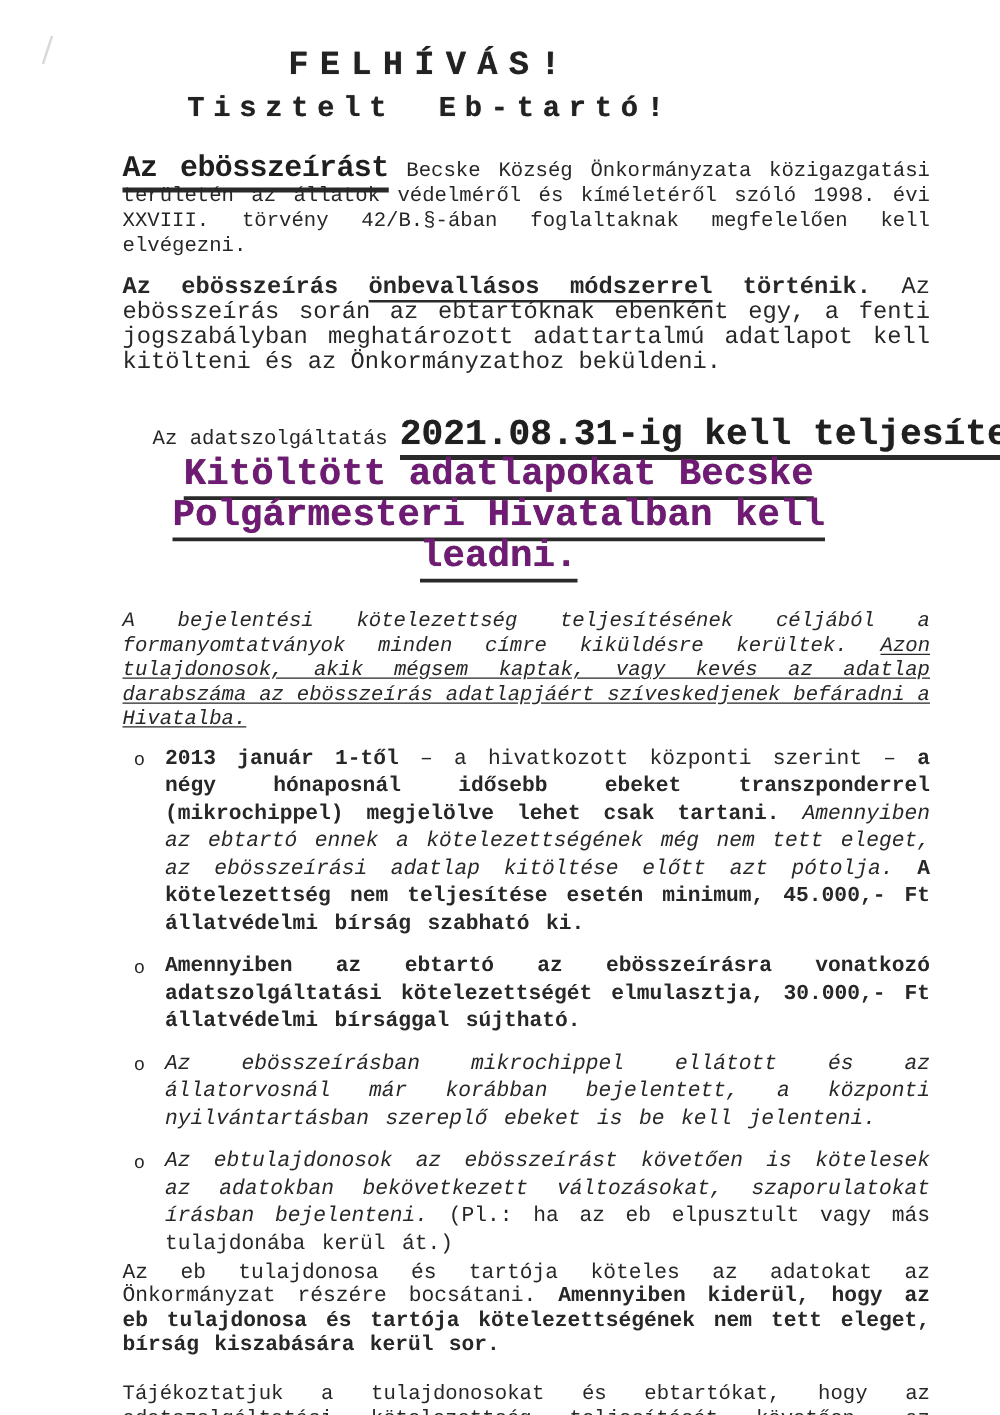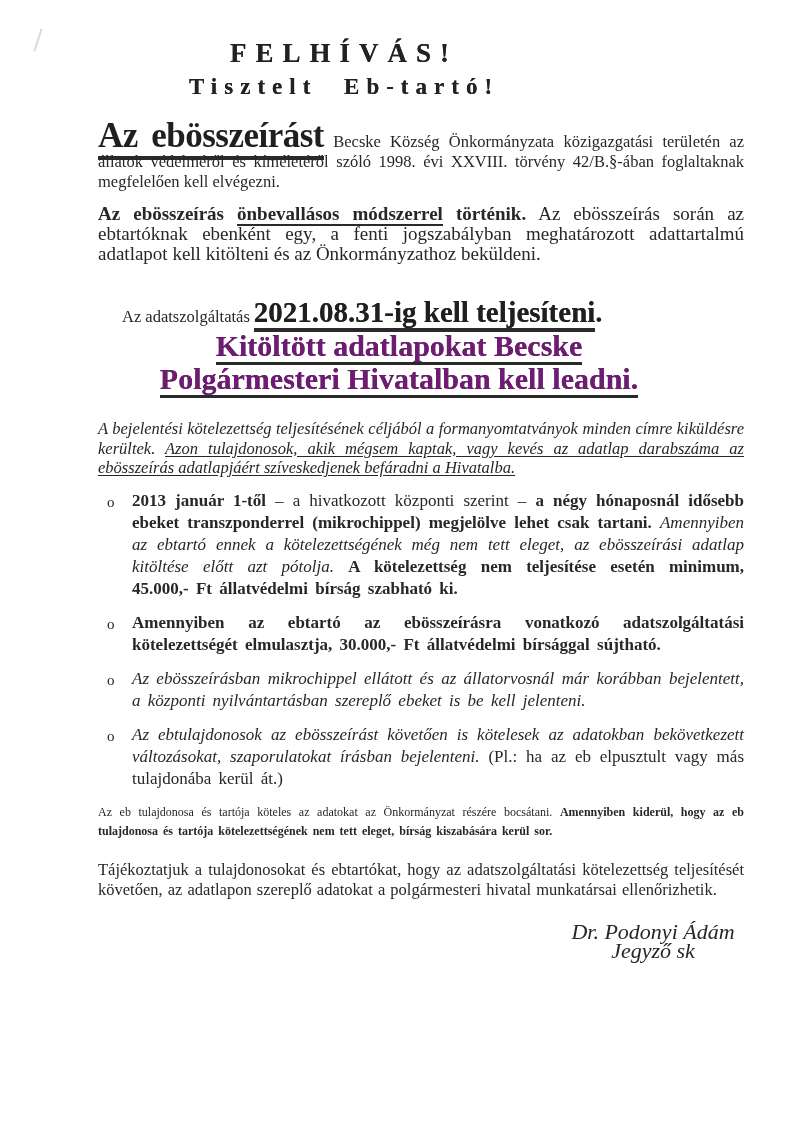--- a/index.html
+++ b/index.html
@@ -1,21 +1,21 @@
 <!DOCTYPE html>
 <html lang="hu"><head>
 <meta charset="utf-8">
 <style>
   html, body { margin: 0; padding: 0; background: #ffffff; }
   .page {
     position: relative;
     width: 800px;
     height: 1132px;
     background: #ffffff;
-    font-family: Liberation Serif, serif;
+    font-family: Liberation Mono, monospace;
     color: #272727;
     overflow: hidden;
   }
   .artifact-mark {
     position: absolute;
     left: 37px;
     top: 28px;
     width: 2px;
     height: 24px;
     background: #d9d9d9;
@@ -38,21 +38,21 @@
   .title-2 {
     font-size: 23px; font-weight: bold;
     letter-spacing: 7px; word-spacing: 14px; line-height: 34px;
     text-shadow: 0 0 0.6px #444;
   }
 
   .para { text-align: justify; margin: 0; }
 
   .intro { margin-top: 22px; font-size: 16.5px; line-height: 20px; }
   .lead-big {
-    font-size: 35px; font-weight: bold; letter-spacing: -0.5px;
+    font-size: 24px; font-weight: bold; letter-spacing: -0.5px;
     border-bottom: 4px solid #2a2a2a; padding-bottom: 1px;
     color: #1f1f1f;
   }
 
   .method { margin-top: 12px; font-size: 19px; line-height: 20px; }
   .bold { font-weight: bold; }
   .ital { font-style: italic; }
   .u-2 { border-bottom: 2.5px solid #2a2a2a; }
 
   .deadline { margin-top: 32px; padding-left: 24px; white-space: nowrap; }
@@ -79,21 +79,21 @@
   .bullets { list-style: none; margin: 8px 0 0 0; padding: 0; }
   .bullets li {
     position: relative; padding-left: 34px; margin-top: 12px;
     font-size: 17px; line-height: 22px; text-align: justify; word-spacing: 3px;
   }
   .marker {
     position: absolute; left: 9px; top: 1px;
     font-size: 15px; font-weight: normal; font-style: normal;
   }
 
-  .obligation { margin-top: 13px; font-size: 12px; line-height: 19.5px; word-spacing: 2px; }
+  .obligation { margin-top: 2px; font-size: 17px; line-height: 19.5px; word-spacing: 2px; }
   .info { margin-top: 18px; font-size: 16.5px; line-height: 20px; word-spacing: 1px; }
 
   .signature {
     margin: 22px 32px 0 auto; width: 230px;
     text-align: center; font-style: italic;
     font-size: 22px; line-height: 19px;
   }
 </style>
 </head>
 <body>

